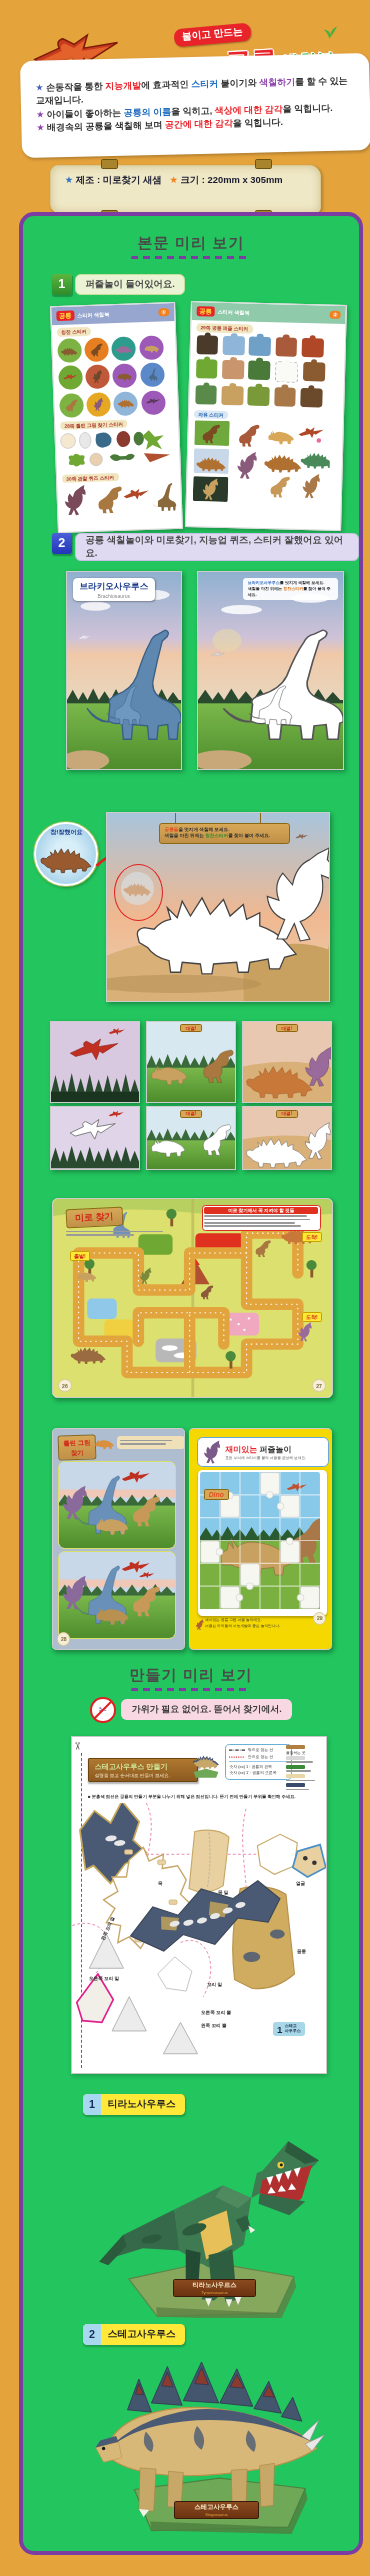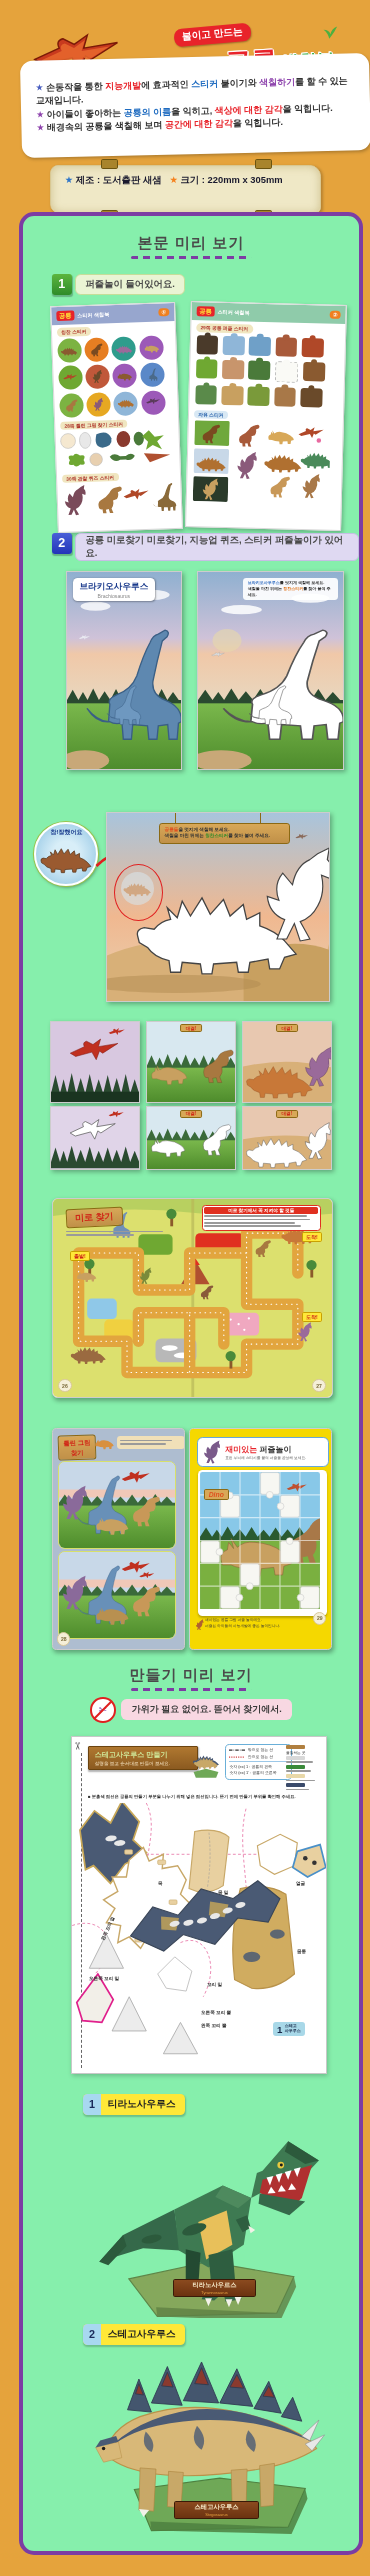--- a/index.html
+++ b/index.html
@@ -16,21 +16,21 @@
   .t2{color:#E8232A;font-size:26px;font-weight:bold;text-shadow:-1.1px 0 #fff,1.1px 0 #fff,0 -1.1px #fff,0 1.1px #fff,1.1px 1.1px #fff,-1.1px -1.1px #fff;}
   .t3{color:#3BB54A;font-size:18px;font-weight:bold;text-shadow:-1.1px 0 #fff,1.1px 0 #fff,0 -1.1px #fff,0 1.1px #fff,1.1px 1.1px #fff,-1.1px -1.1px #fff;}
   .t-en{color:#1B2A4A;font-weight:bold;font-size:10.8px;font-style:italic;}
   .intro-box{background:#fff;border-radius:12.5px;transform:rotate(-1.3deg);}
   .intro-list{padding:20.5px 12.5px 5.7px 15px;font-size:9px;font-weight:bold;color:#333;line-height:1.5;}
   .spec{background:#EFE8C6;border:1.7px solid #D9C892;border-radius:8px 11.4px 6.8px 10.3px;
     box-shadow:inset 0 0 8px rgba(150,120,40,.35),1.1px 1.7px 2.9px rgba(0,0,0,.2);}
   .spec-in{padding:5.7px 0 4.6px 13.7px;font-size:9.4px;font-weight:bold;color:#1A1A2E;line-height:1.65;}
   .post{position:absolute;width:15px;height:8.6px;background:#A8842C;border:1.1px solid #6B5410;border-radius:1.7px;}
   
-  .main{left:19px;top:212px;width:336px;height:2335px;background:#86efac;border:4px solid #7C3DA3;
+  .main{left:19px;top:212px;width:336px;height:2335px;background:#22c55e;border:4px solid #7C3DA3;
     border-radius:15px;overflow:hidden;}
   .h-sec{width:100%;text-align:center;font-size:15px;font-weight:bold;color:#4A4A4A;letter-spacing:1.1px;}
   .h-dash{height:2.9px;width:120px;margin:3.4px auto 0;border-radius:1.7px;
     background:repeating-linear-gradient(90deg,#7C3DA3 0 7.4px,transparent 7.4px 12px);}
   .item-row{display:flex;align-items:stretch;}
   .numbox{width:20.5px;min-width:20.5px;height:20.5px;display:flex;align-items:center;justify-content:center;
     color:#fff;font-weight:bold;font-size:12.5px;border-radius:2.9px;box-shadow:0.6px 1.1px 1.1px rgba(0,0,0,.25);}
   .numbox.green{background:linear-gradient(#5CB53E,#2E8C2A);}
   .numbox.blue{background:linear-gradient(#4A5FD8,#2335B8);}
   .pill{margin-left:3.4px;display:flex;align-items:center;padding:0 9px;border-radius:5.7px;
@@ -79,21 +79,21 @@
   
   .panel{border:1.7px solid #D8E06A;border-radius:6.8px;overflow:hidden;background:#C8D8E8;}
   .puz-hd{background:#fff;border:1.7px solid #68A8D8;border-radius:5.7px;display:flex;align-items:center;padding:1.1px 4.6px;gap:3.4px;}
   .note-pill{background:#F8D8E2;border-radius:5.7px;padding:4px 10.3px;font-size:9px;font-weight:bold;color:#3A3A3A;}
   .no-scissors{width:21.7px;height:21.7px;border-radius:50%;border:2.3px solid #E02020;position:relative;
     display:flex;align-items:center;justify-content:center;font-size:9.7px;color:#7C3DA3;background:#fff;}
   .no-scissors::after{content:'';position:absolute;width:26px;height:2.3px;background:#E02020;transform:rotate(-45deg);border-radius:1.1px;}
   
   .craft{background:#fff;border:0.6px solid #C8C8C8;box-shadow:1.1px 1.7px 4.6px rgba(0,0,0,.2);}
   .craft-sign{background:linear-gradient(#B07830,#8B5A20);border:1.1px solid #6B4410;border-radius:1px;
-    padding:2.9px 5.7px;box-shadow:0.6px 1.1px 1.7px rgba(0,0,0,.3);}
+    padding:2.9px 5.7px;box-shadow:0.6px 1.1px 1.7px rgba(0,0,0,.3);margin-top:12px;}
   .craft-sign .tt{color:#CFE89A;font-weight:bold;font-size:7.1px;}
   .craft-sign .ss{color:#F8E8C8;font-size:4.6px;margin-top:1.1px;}
   .legend{background:#fff;border:1.1px solid #6AAFD8;border-radius:4.6px;padding:2.3px 3.4px;font-size:3.9px;color:#333;line-height:1.7;}
   .lg-row{display:flex;align-items:center;gap:2.3px;}
   .sw{width:19.4px;height:4px;border-radius:1.1px;}
   .part-lbl{position:absolute;font-size:4.6px;font-weight:bold;color:#333;}
   .badge-blue{background:#A8D8E8;border-radius:2.9px;display:flex;align-items:center;gap:2.3px;padding:1.7px 4px;}
   .mk-pill{display:flex;align-items:center;background:#FFE838;border-radius:4.6px;overflow:hidden;
     box-shadow:0.6px 1.1px 1.7px rgba(0,0,0,.2);height:20.5px;}
   .mk-pill .tab{width:18px;height:100%;background:#A8D8F0;color:#1A2A5A;display:flex;align-items:center;
@@ -163,21 +163,21 @@
   </div>
 
   <div class="abs spec" style="left:50px;top:165px;width:269px;height:47px">
     <div class="post" style="left:50px;top:-7.4px"></div>
     <div class="post" style="left:204px;top:-7.4px"></div>
     <div class="post" style="left:50px;bottom:-7.4px"></div>
     <div class="post" style="left:204px;bottom:-7.4px"></div>
     <div class="spec-in">
       <div>
         <span style="color:#2E75C8">★</span>
-        <span>제조 : 도서출판 새샘</span>&nbsp;&nbsp;
+        <span>제조 : 미로찾기 새샘</span>&nbsp;&nbsp;
         <span style="color:#F5821F">★</span>
         <span>크기 : 220mm x 305mm</span>
       </div>
     </div>
   </div>
 
   <div class="abs main">
 
     <div class="abs" style="top:18px;width:100%">
       <div class="h-sec">본문 미리 보기</div>
@@ -329,21 +329,21 @@
           <use href="#d-stego" transform="translate(118,46) scale(.3)" fill="#4A8A5A"></use>
           <use href="#d-trex" transform="translate(60,92) scale(.4)" fill="#C89858"></use>
           <use href="#d-raptor" transform="translate(120,88) scale(.45)" fill="#A87848"></use>
           <circle cx="150" cy="30" r="4" fill="#E86AA0"></circle>
         </svg>
       </div>
     </div>
 
     <div class="abs item-row" style="left:28.5px;top:317px">
       <div class="numbox blue">2</div>
-      <div class="pill lav">공룡 미로찾기 미로찾기, 지능업 퀴즈, 스티커 퍼즐놀이가 있어요.</div>
+      <div class="pill lav">공룡 색칠놀이와 미로찾기, 지능업 퀴즈, 스티커 잘했어요 있어요.</div>
     </div>
 
     <div class="abs page" style="left:43px;top:355px;width:114px;height:197px">
       <svg width="114" height="197" viewBox="0 0 200 345" preserveAspectRatio="none">
         <rect width="200" height="232" fill="url(#g-sky1)"></rect>
         <ellipse cx="50" cy="60" rx="26" ry="8" fill="#fff" opacity=".8"></ellipse>
         <ellipse cx="150" cy="40" rx="30" ry="9" fill="#fff" opacity=".8"></ellipse>
         <use href="#d-ptero" transform="translate(20,110) scale(.22)" fill="#E8E8F0"></use>
         <use href="#d-forest" transform="translate(0,200) scale(1,1)" fill="#2A4A30"></use>
         <rect y="230" width="200" height="115" fill="url(#g-grass)"></rect>

